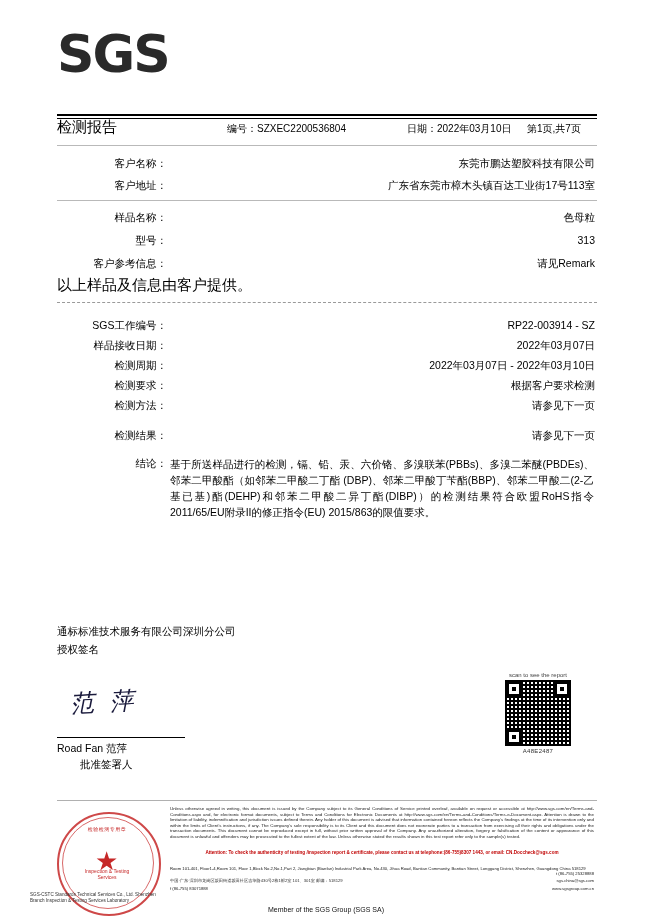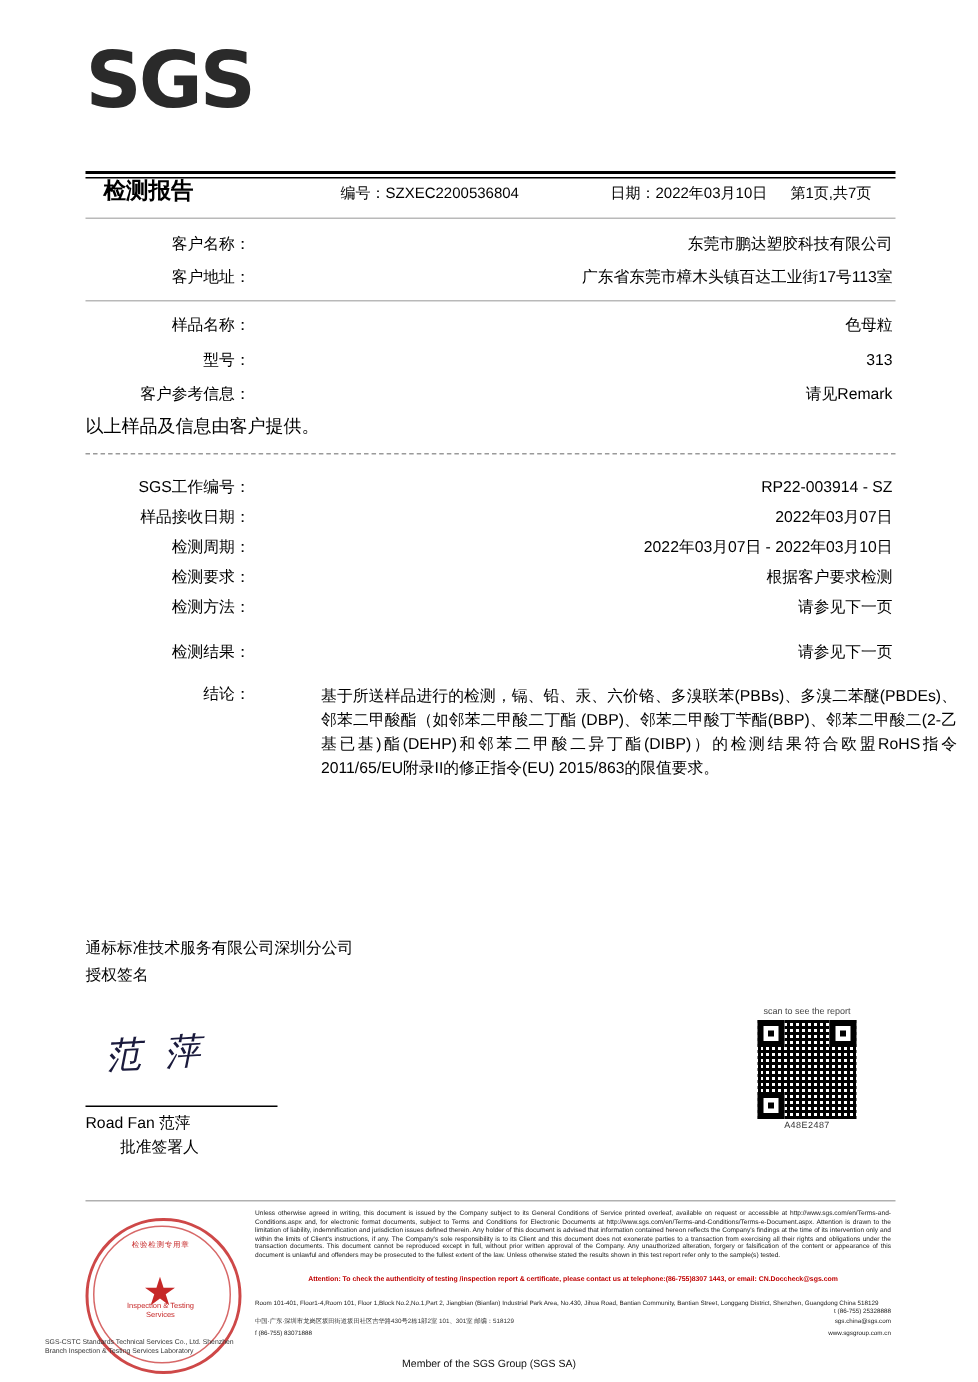--- a/index.html
+++ b/index.html
@@ -60,24 +60,24 @@
   
   .title-row {
     position: absolute;
     left: 57px;
     top: 118px;
     width: 540px;
     height: 22px;
   }
   .doc-title {
     font-size: 15px;
-    font-weight: bold;
+    font-weight: normal;
     color: #000;
     position: absolute;
-    left: 12px;
+    left: 0;
     top: 0;
   }
   .doc-no {
     position: absolute;
     left: 170px;
     top: 4px;
     font-size: 10px;
   }
   .doc-date {
     position: absolute;
@@ -128,31 +128,30 @@
     left: 113px;
     top: 0;
     width: 425px;
     color: #000;
     text-align: right;
   }
 
   .note {
     position: absolute;
     left: 57px;
-    font-size: 12px;
+    font-size: 15px;
   }
 
   .conclusion-text {
     position: absolute;
     left: 170px;
     width: 424px;
     font-size: 10.5px;
     line-height: 16px;
     text-align: justify;
-    margin-left: 44px;
   }
 
   
   .sig-company {
     position: absolute;
     left: 57px;
     top: 625px;
     font-size: 10.5px;
     text-align: right;
   }

